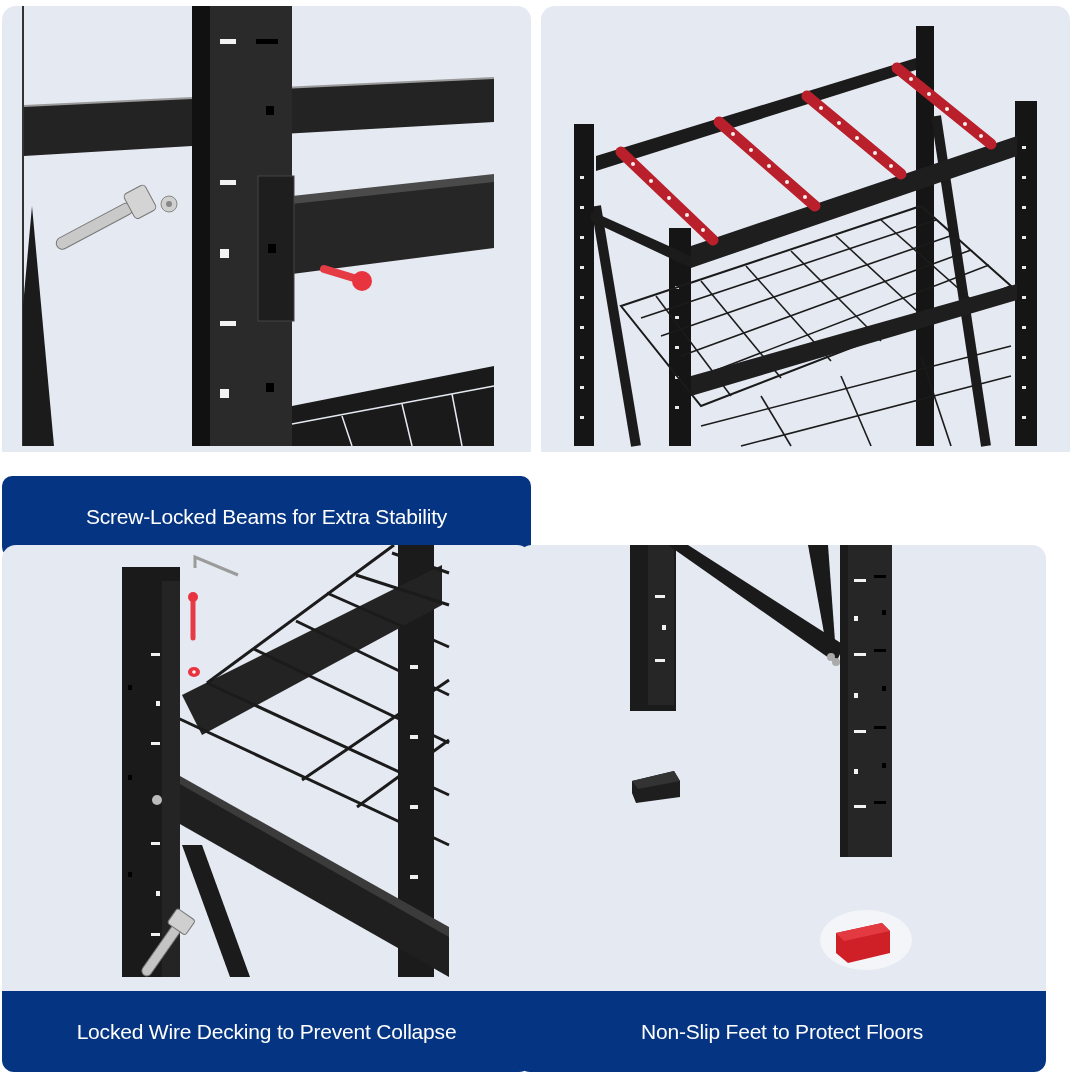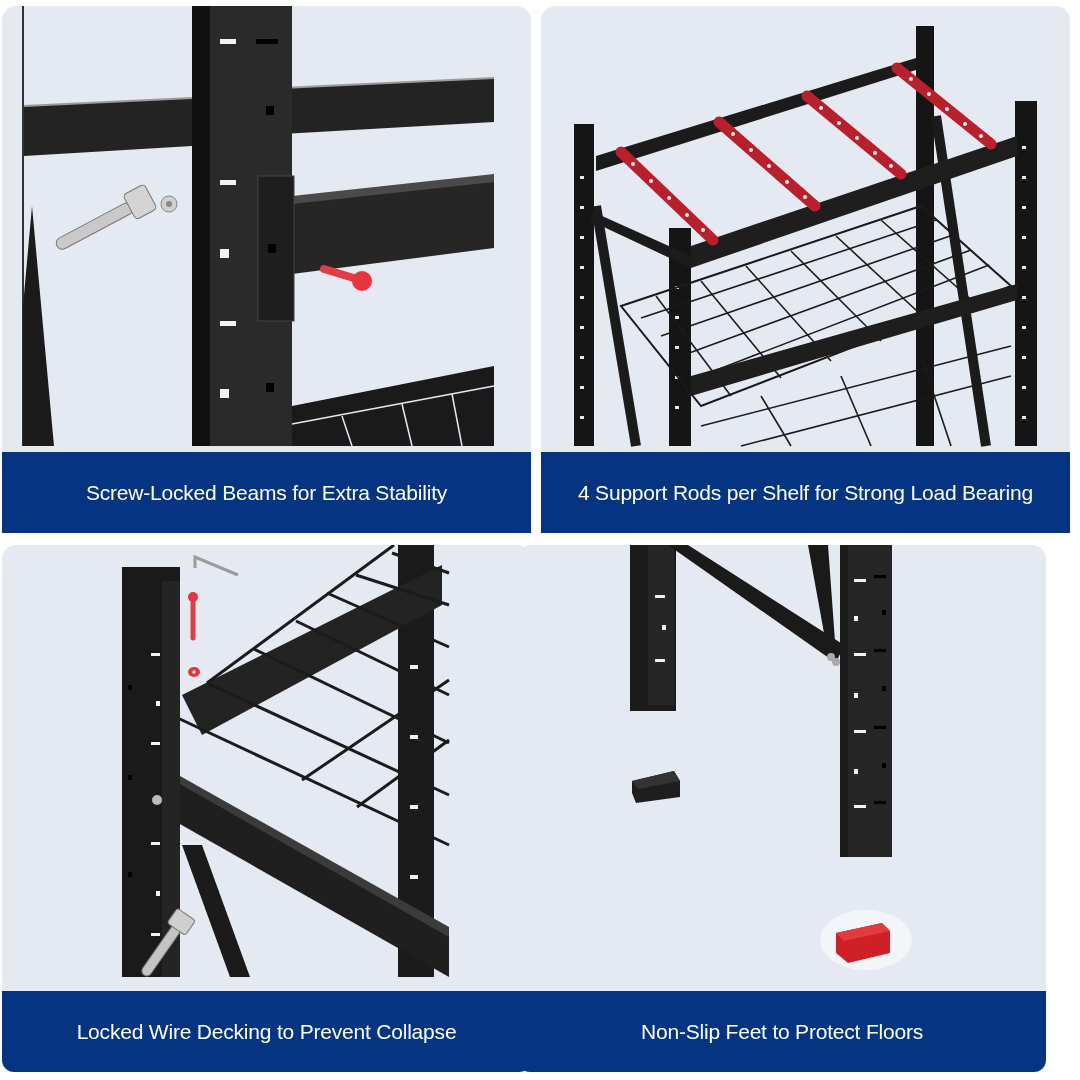--- a/index.html
+++ b/index.html
@@ -8,21 +8,21 @@
   .panel{position:absolute;left:0;top:0;width:100%;background:#e5e9f2;border-radius:14px 14px 0 0;overflow:hidden;}
   .caption{position:absolute;left:0;width:100%;background:#053582;color:#ffffff;display:flex;align-items:center;justify-content:center;font-size:21px;letter-spacing:-0.2px;}
   .c1{left:2px;top:6px;height:527px;}
   .c2{left:541px;top:6px;height:527px;}
   .c3{left:2px;top:545px;height:599px;}
   .c4{left:518px;top:545px;width:528px;height:527px;}
   .c1 .panel,.c2 .panel{height:446px;}
   .c1 .caption,.c2 .caption{top:446px;height:81px;}
   .c3 .panel,.c4 .panel{height:446px;}
   .c3 .caption,.c4 .caption{top:446px;height:81px;border-radius:0 0 12px 12px;}
-  .c1 .caption,.c2 .caption{border-radius:0;}
+  .c1 .caption,.c2 .caption{border-radius:10px;margin-top:24px;}
   svg{display:block;}
 </style>
 </head>
 <body>
 
 <div class="card c1">
   <div class="panel">
     <svg width="529" height="446" viewBox="0 0 529 446">
 
       <line x1="21" y1="0" x2="21" y2="440" stroke="#333" stroke-width="2"></line>
@@ -170,21 +170,20 @@
           <circle cx="334" cy="147" r="2"></circle>
           <circle cx="350" cy="160" r="2"></circle>
         <circle cx="370" cy="73" r="2"></circle>
           <circle cx="388" cy="88" r="2"></circle>
           <circle cx="406" cy="103" r="2"></circle>
           <circle cx="424" cy="118" r="2"></circle>
           <circle cx="440" cy="130" r="2"></circle>
       </g>
     </svg>
   </div>
-  <div class="caption">4 Support Rods per Shelf for Strong Load Bearing</div>
 </div>
 
 <div class="card c3">
   <div class="panel">
     <svg width="529" height="446" viewBox="0 0 529 446">
 
       <rect x="396" y="0" width="36" height="432" fill="#1b1b1b"></rect>
       <g fill="#f0f0f0">
         <rect x="408" y="120" width="8" height="4"></rect>
           <rect x="408" y="190" width="8" height="4"></rect>

